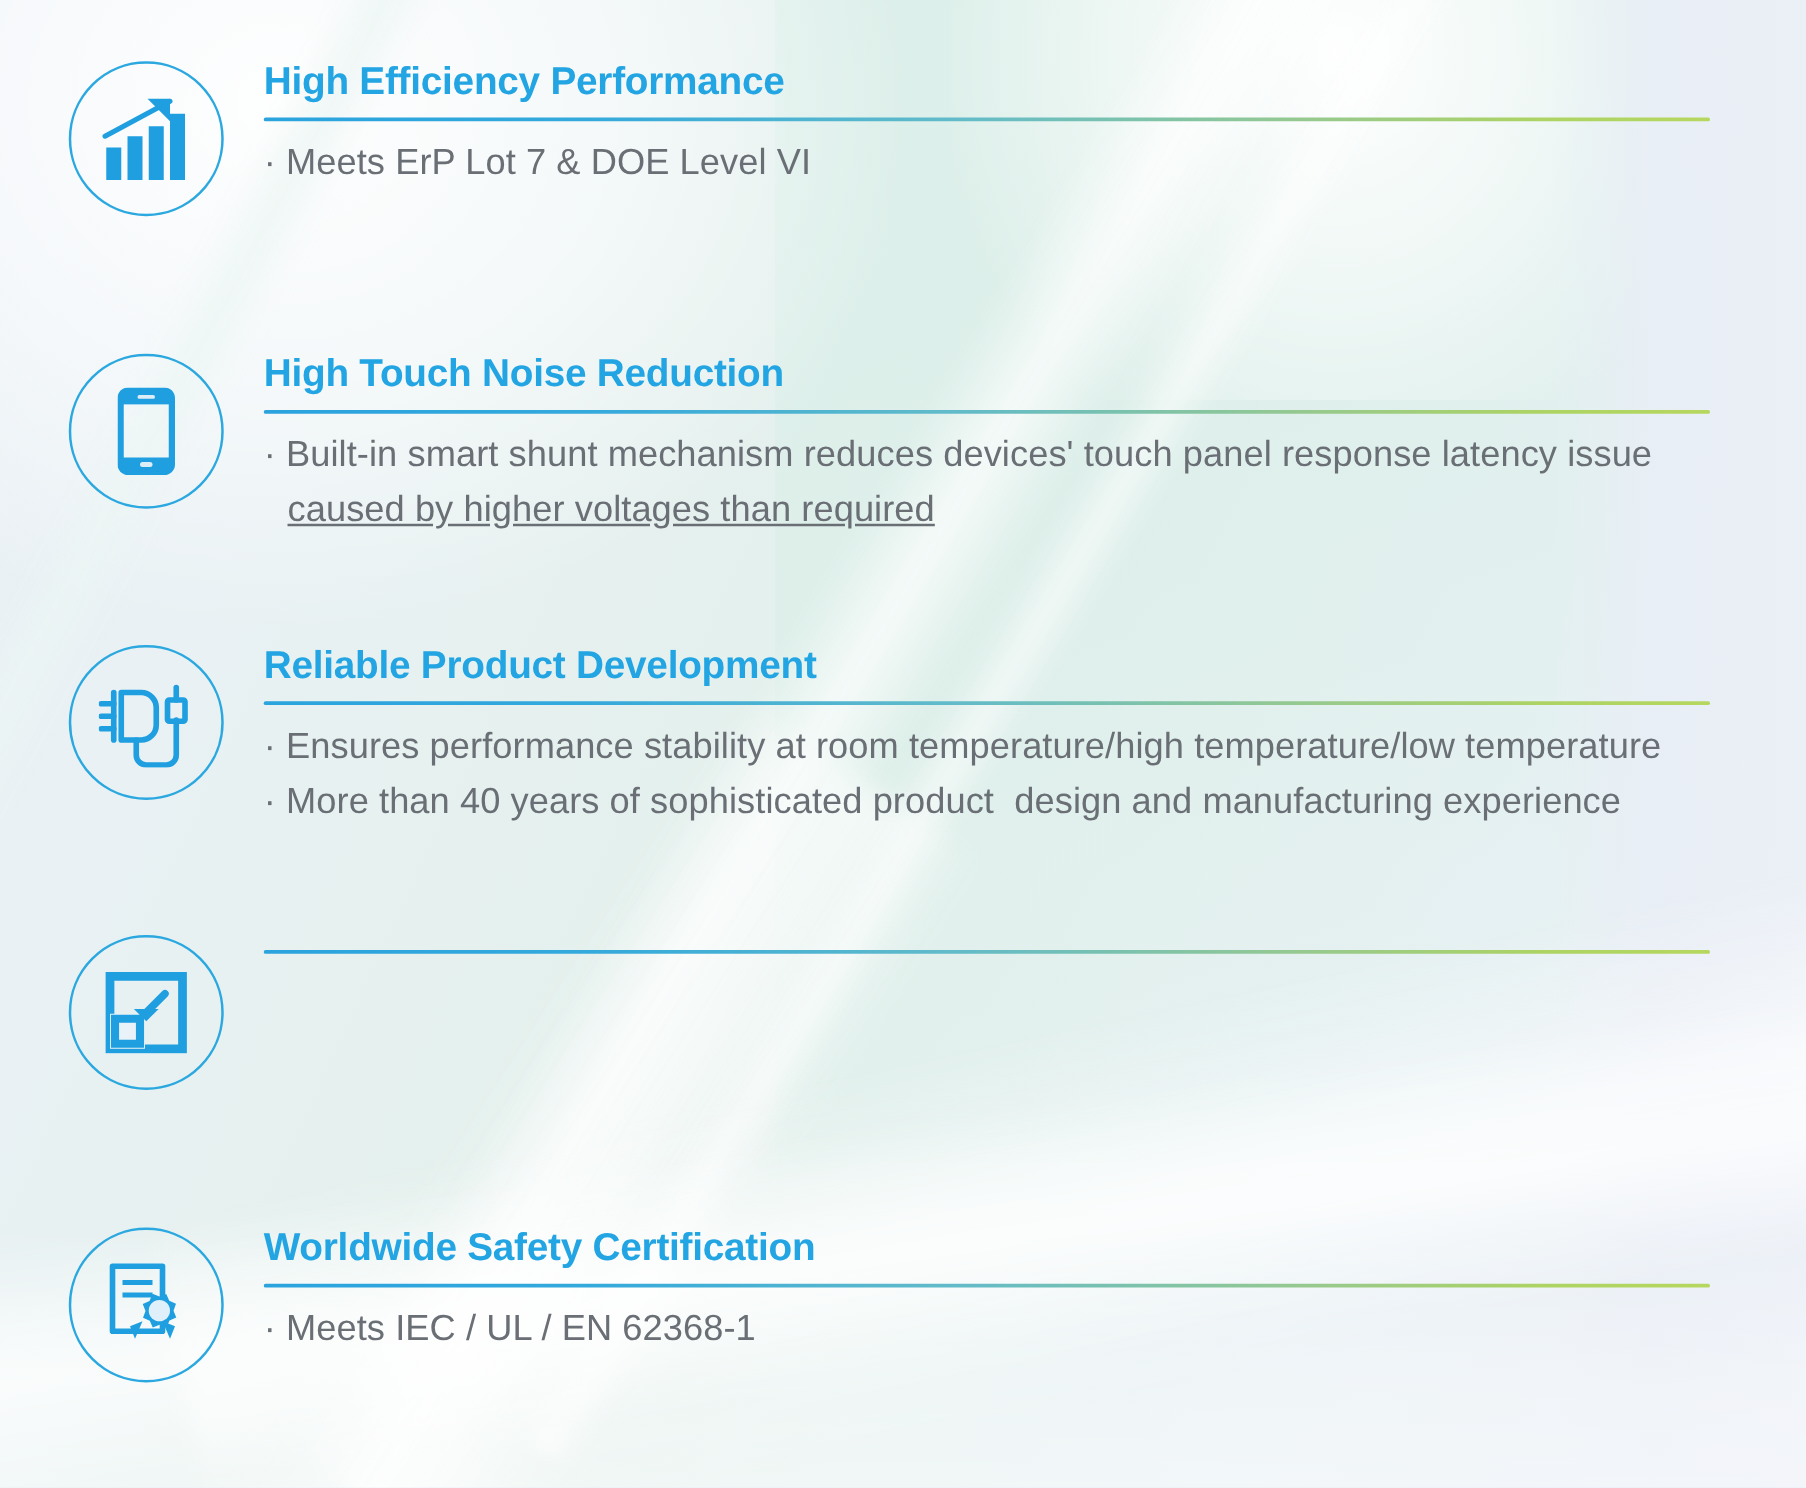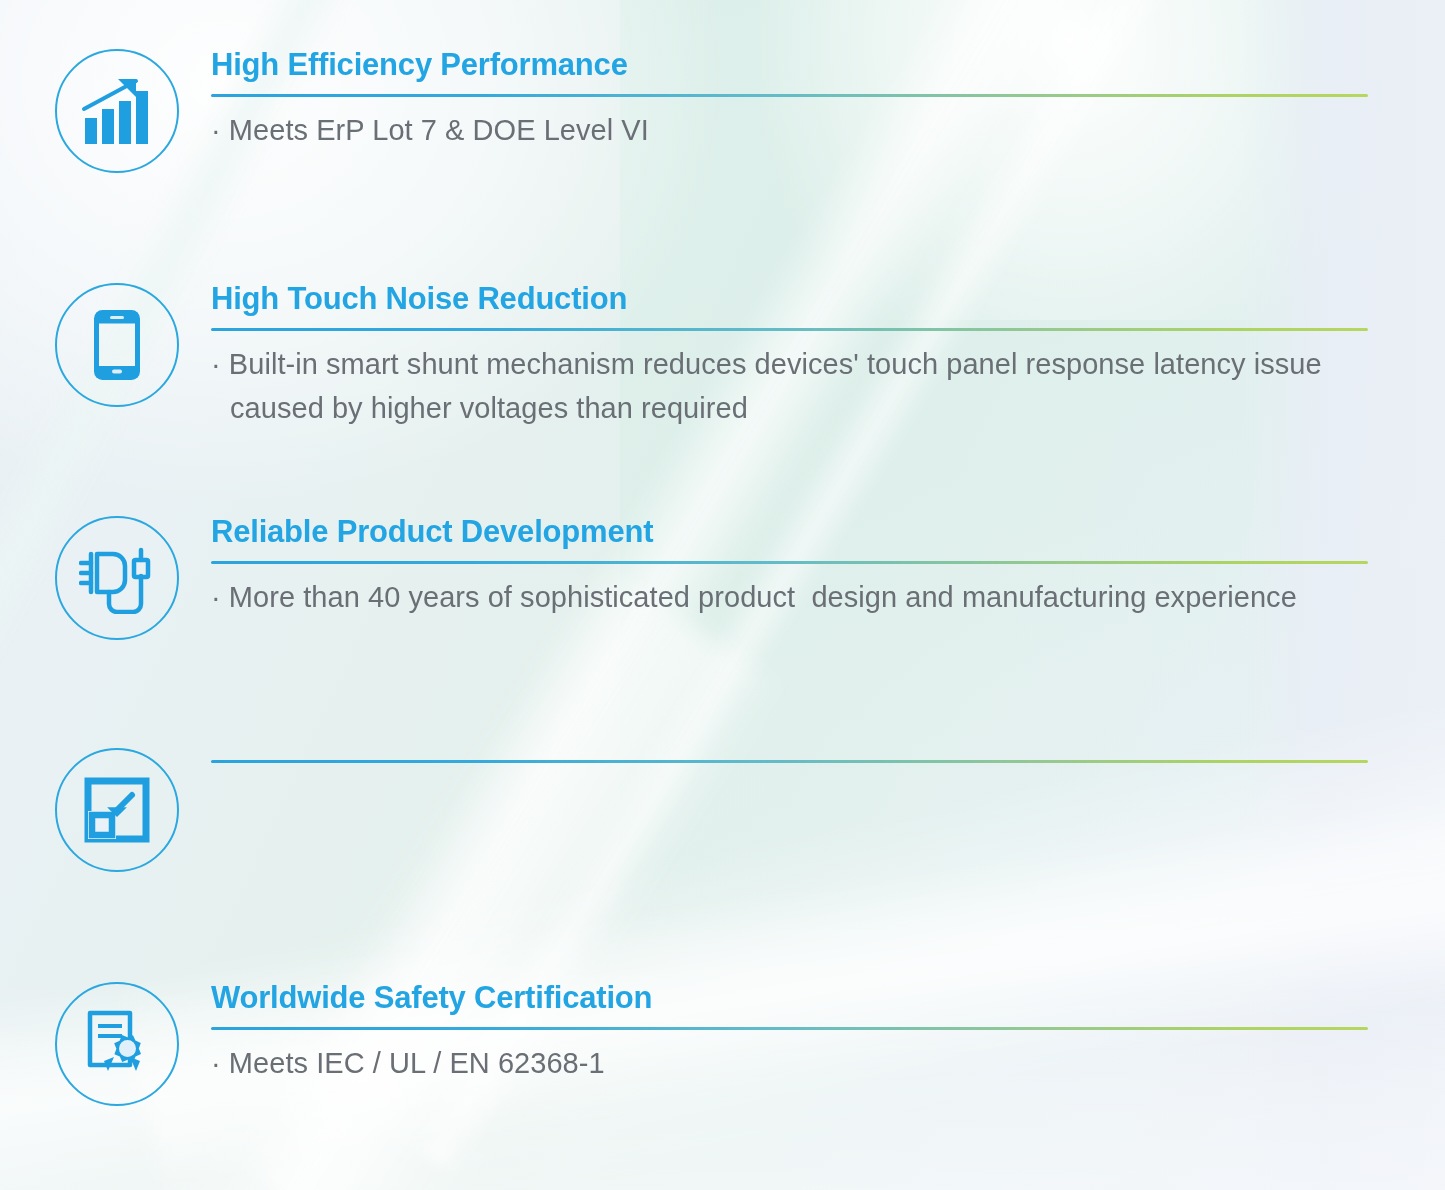--- a/index.html
+++ b/index.html
@@ -177,21 +177,21 @@
   .feature-line {
     font-size: 29px;
     color: #6a6f75;
     line-height: 1.52;
     letter-spacing: 0.05px;
     white-space: pre;
   }
   .bullet-dot {
     color: #6a6f75;
   }
-  .cont-indent { padding-left: 19px; }
+  .cont-indent { padding-left: 19px; text-decoration: underline; }
 </style>
 </head>
 <body>
 
 <div id="bg-root">
   <div class="bg-base"></div>
   <div class="bg-tint-green"></div>
   <div class="bg-glow-tl"></div>
   <div class="bg-glow-tc"></div>
   <div class="streak streak-f"></div>
@@ -263,20 +263,21 @@
           <path d="M30 50 V62 a8 8 0 0 0 8 8 H54 a8 8 0 0 0 8 -8 V34"></path>
           <rect x="55" y="18" width="14" height="17" rx="1.5" fill="none"></rect>
           <path d="M62 8 V18"></path>
         </svg>
       </div>
     </div>
     <div class="feature-body">
       <div class="feature-title">Reliable Product Development</div>
       <div class="feature-rule"></div>
       <div class="feature-lines">
+        <div class="feature-line"><span class="bullet-dot">·</span> <span>Ensures performance stability at room temperature/high temperature/low temperature</span></div>
         <div class="feature-line"><span class="bullet-dot">·</span> <span>More than 40 years of sophisticated product  design and manufacturing experience</span></div>
       </div>
     </div>
   </div>
 
   <div class="feature" style="top:748px;">
     <div class="feature-icon-wrap">
       <div class="icon-circle">
         <svg width="66" height="66" viewBox="0 0 66 66" fill="none">
           <path d="M4 4 H62 V62 H4 Z" stroke="#1f9fe0" stroke-width="7" fill="none"></path>

